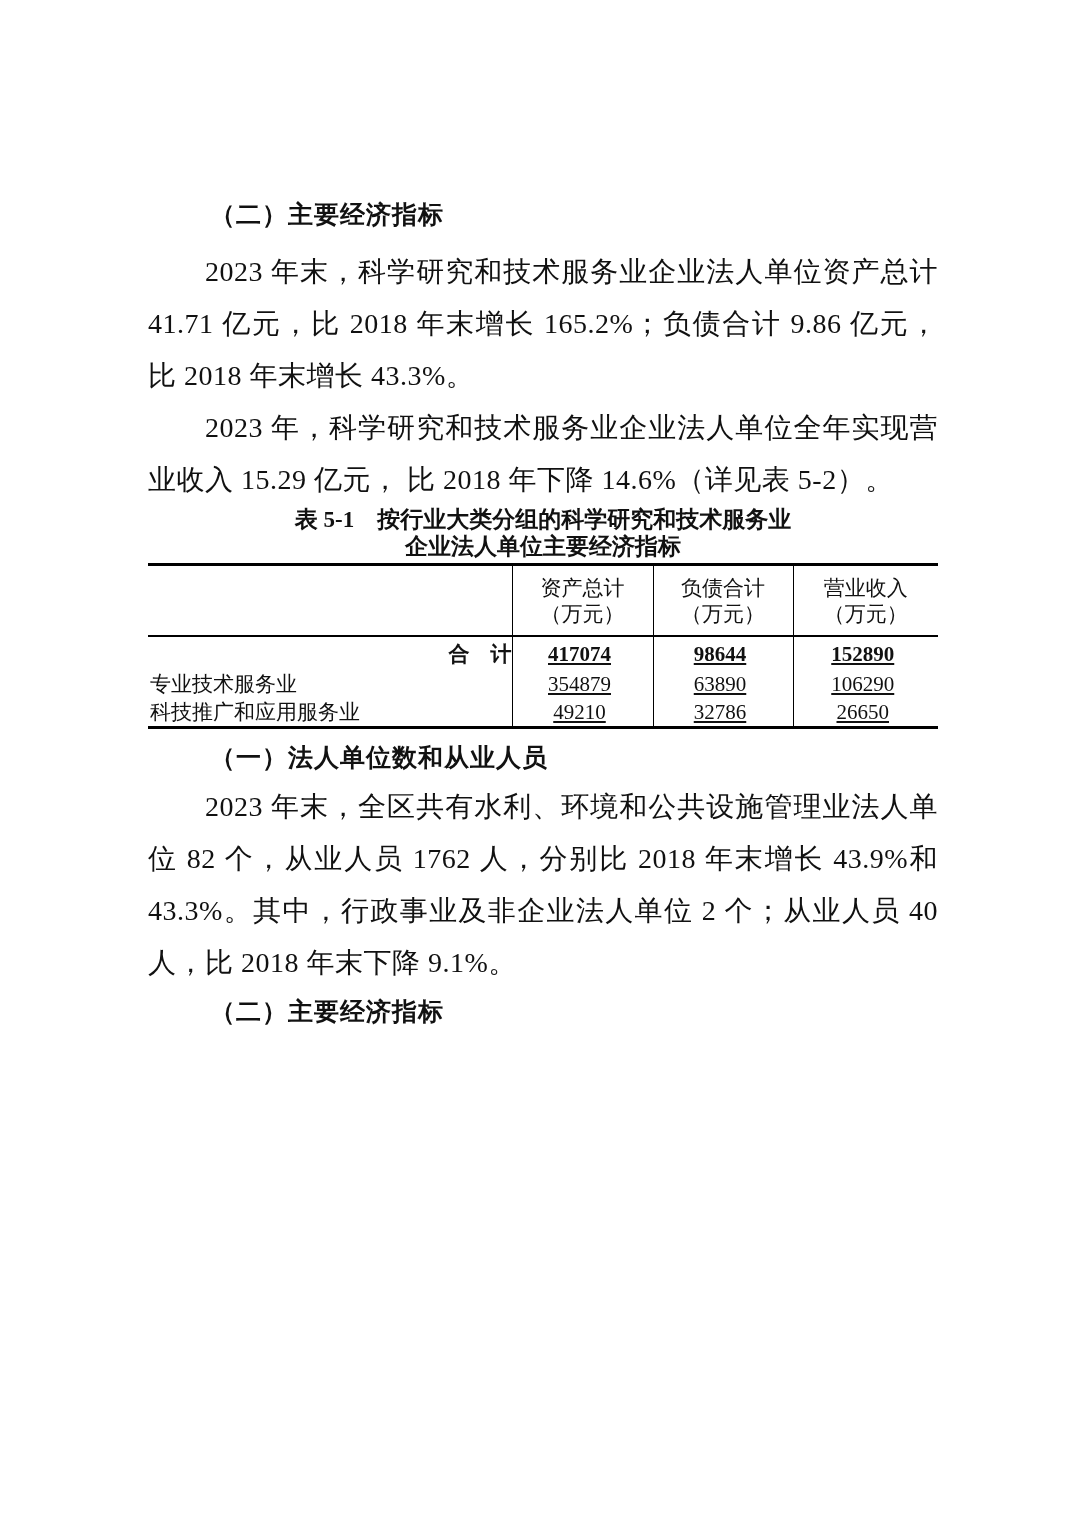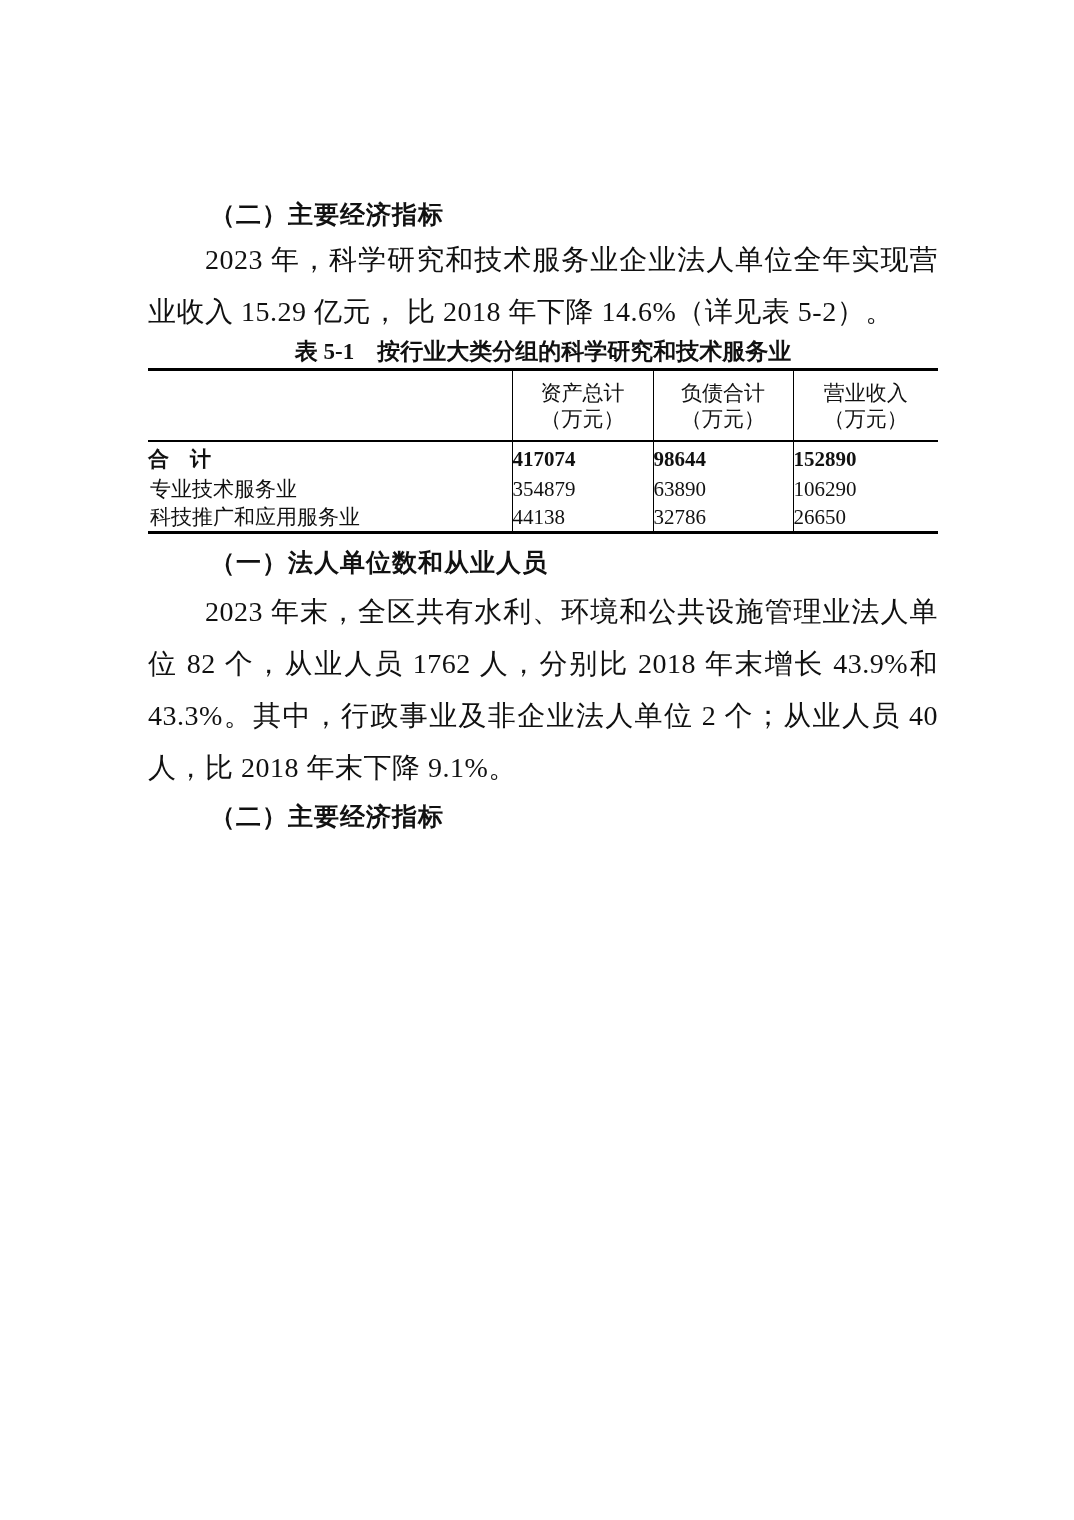--- a/index.html
+++ b/index.html
@@ -58,44 +58,46 @@
     margin-top: 24px;
   }
   .econ-table .bl { border-left: 1px solid #000; }
   .econ-table tbody td {
     height: 28px;
     line-height: 28px;
     vertical-align: middle;
   }
   .econ-table tbody tr.total-row td { height: 34px; font-weight: bold; }
   .econ-table .row-label { text-align: left; padding-left: 2px; }
-  .econ-table .row-label.center { text-align: left; padding-left: 0; }
-  .econ-table .num { text-align: left; padding-right: 6px; font-family: "Liberation Serif", "DejaVu Serif", serif; }
+  .econ-table .row-label.center { text-align: right; padding-left: 0; }
+  .econ-table .num { text-align: center; padding-right: 6px; font-family: "Liberation Serif", "DejaVu Serif", serif; text-decoration: underline; }
   .section-heading {
     font-family: "Liberation Sans", "DejaVu Sans", sans-serif;
     font-size: 31px;
     font-weight: bold;
     line-height: 42px;
     margin-left: 52px;
     margin-top: 14px;
     letter-spacing: 1px;
   }
   .h-mt { margin-top: 10px; }
 </style>
 </head>
 <body>
 
 <div class="page">
 
   <div class="kai-heading">（二）主要经济指标</div>
 
+  <p class="body-para p-mt">2023 年末，科学研究和技术服务业企业法人单位资产总计 41.71 亿元，比 2018 年末增长 165.2%；负债合计 9.86 亿元，比 2018 年末增长 43.3%。</p>
 
   <p class="body-para">2023 年，科学研究和技术服务业企业法人单位全年实现营业收入 15.29 亿元， 比 2018 年下降 14.6%（详见表 5-2）。</p>
 
   <div class="table-title">表 5-1　按行业大类分组的科学研究和技术服务业</div>
+  <div class="table-title">企业法人单位主要经济指标</div>
 
   <table class="econ-table">
     <colgroup>
       <col style="width:364px">
       <col style="width:141px">
       <col style="width:140px">
       <col style="width:145px">
     </colgroup>
     <thead>
       <tr>
@@ -122,21 +124,21 @@
         <td class="bl num">152890</td>
       </tr>
       <tr>
         <td class="row-label">专业技术服务业</td>
         <td class="bl num">354879</td>
         <td class="bl num">63890</td>
         <td class="bl num">106290</td>
       </tr>
       <tr>
         <td class="row-label">科技推广和应用服务业</td>
-        <td class="bl num">44138</td>
+        <td class="bl num">49210</td>
         <td class="bl num">32786</td>
         <td class="bl num">26650</td>
       </tr>
     </tbody>
   </table>
 
 
   <div class="kai-heading h-mt">（一）法人单位数和从业人员</div>
 
   <p class="body-para" style="margin-top:4px">2023 年末，全区共有水利、环境和公共设施管理业法人单位 82 个，从业人员 1762 人，分别比 2018 年末增长 43.9%和 43.3%。其中，行政事业及非企业法人单位 2 个；从业人员 40 人，比 2018 年末下降 9.1%。</p>

